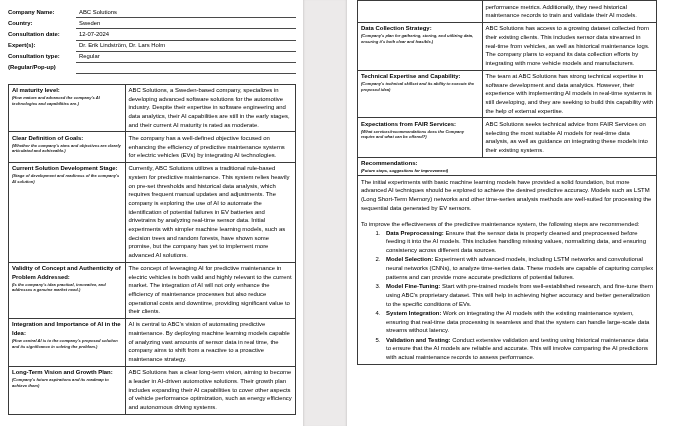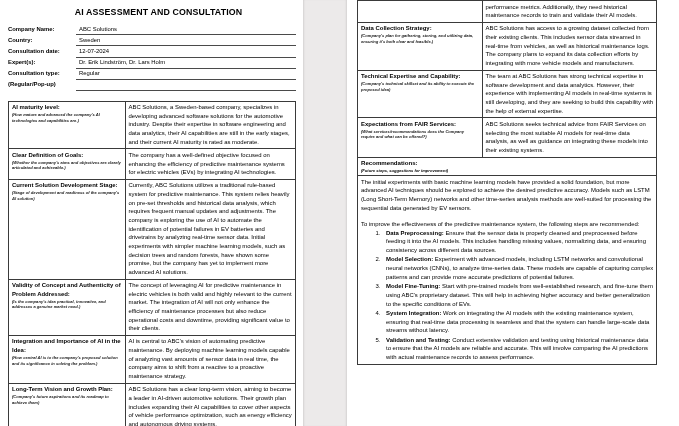--- a/index.html
+++ b/index.html
@@ -149,21 +149,20 @@
   }
   ol.rec-list li b { font-weight: bold; }
 </style>
 </head>
 <body>
 
 <div class="viewport">
 
   <div class="page page-left">
 
-    <div class="doc-title">AI ASSESSMENT AND CONSULTATION</div>
 
     <div class="meta" id="meta-form">
         <div class="meta-row">
           <div class="meta-label">Company Name:</div>
           <div class="meta-value-wrap">
             <div class="meta-value">ABC Solutions</div>
           </div>
         </div>
         <div class="meta-row">
           <div class="meta-label">Country:</div>

